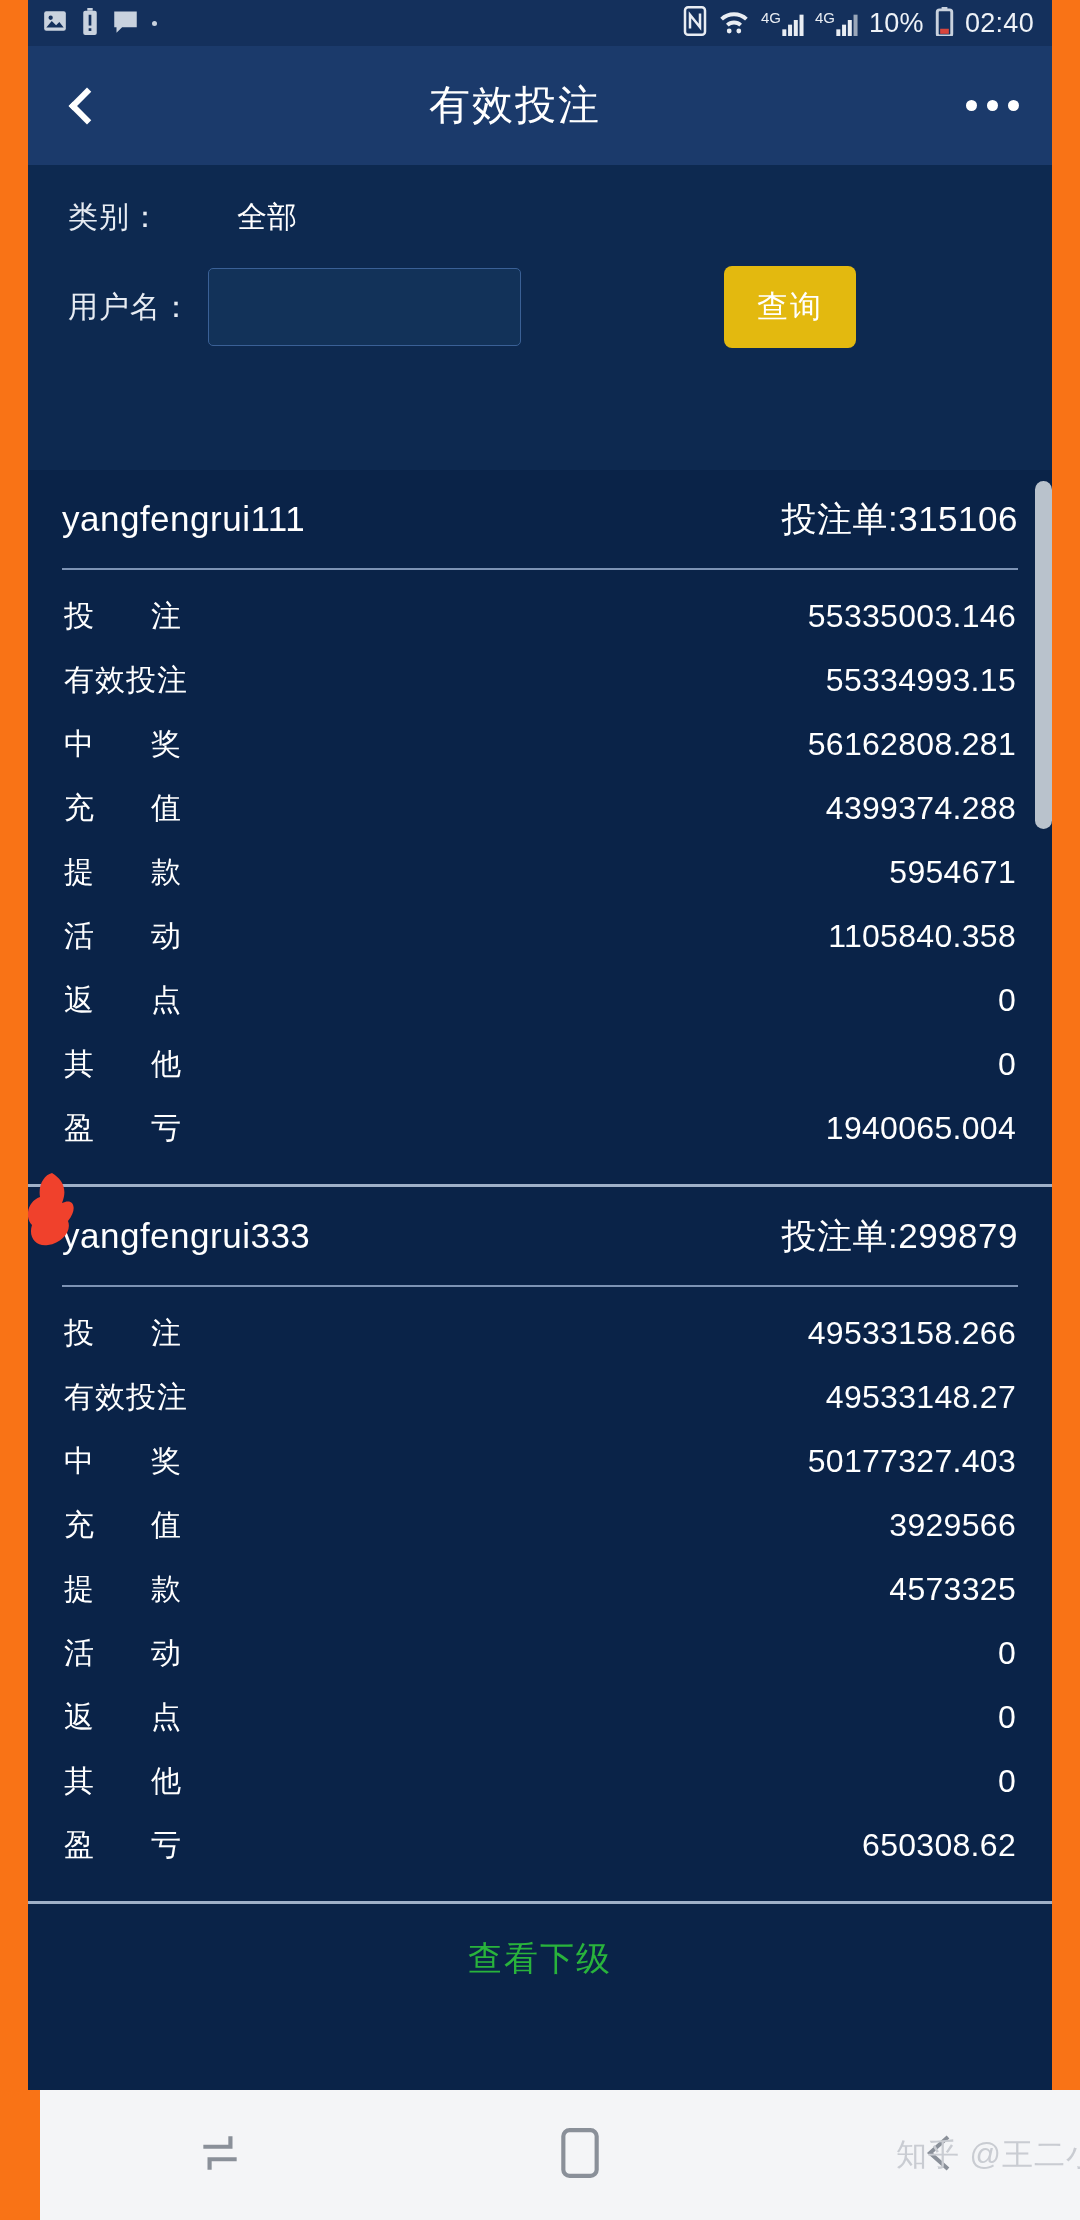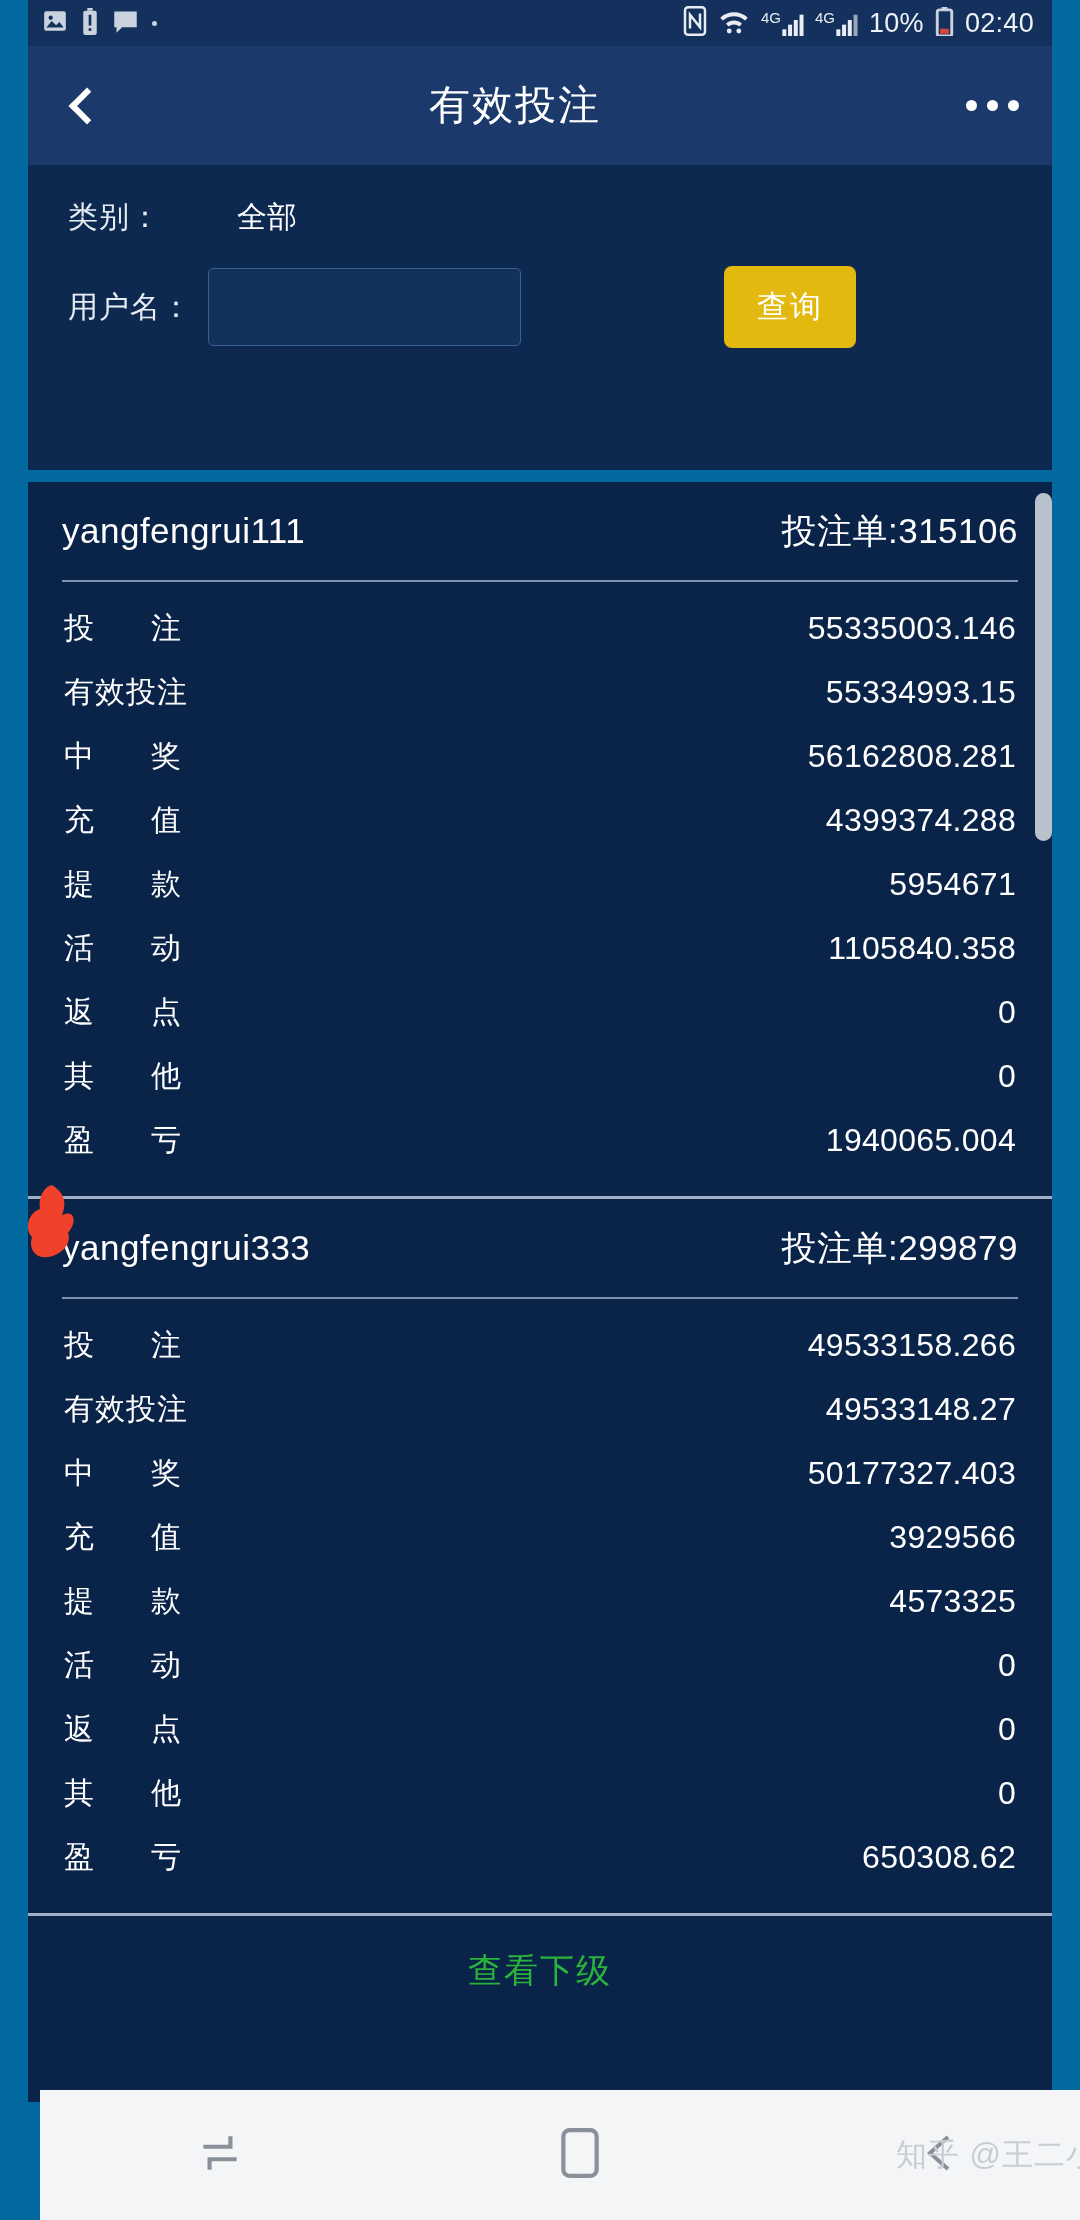--- a/index.html
+++ b/index.html
@@ -2,21 +2,21 @@
 <html><head>
 <meta charset="utf-8">
 <style>
   * { margin:0; padding:0; box-sizing:border-box; }
   html, body {
     width:1080px; height:2220px;
     background:#000;
     font-family:"Liberation Sans","DejaVu Sans",sans-serif;
     overflow:hidden;
   }
-  #screen { position:relative; width:1080px; height:2220px; background:#0369a1; }
+  #screen { position:relative; width:1080px; height:2220px; background:#f97316; }
 
   
   .statusbar{
     position:absolute; left:28px; top:0; width:1024px; height:46px;
     background:#14305c; display:flex; align-items:center;
     padding:0 18px 0 14px;
   }
   .sb-left{ display:flex; align-items:center; gap:13px; }
   .sb-right{ margin-left:auto; display:flex; align-items:center; gap:11px; color:#e9edf3; }
   .sb-icon{ display:block; }
@@ -65,21 +65,21 @@
   .f-input::placeholder{ color:#5d7aa5; }
   .f-query{
     margin-left:203px; width:132px; height:82px;
     background:#e3b90f; border:none; border-radius:8px;
     color:#ffffff; font-size:31px; letter-spacing:2px;
     font-family:"Liberation Sans",sans-serif; cursor:pointer;
   }
 
   
   .content{
-    position:absolute; left:28px; top:482px; width:1024px; height:1620px;
+    position:absolute; left:28px; top:470px; width:1024px; height:1620px;
     background:#0a2348; overflow:hidden;
   }
   .card{ background:#0a2348; }
   .card-head{
     position:relative;
     display:flex; align-items:center; justify-content:space-between;
     padding:0 34px; height:98px;
   }
   .card-user{ color:#ffffff; font-size:35px; letter-spacing:.5px; }
   .card-orders{ color:#ffffff; font-size:35px; letter-spacing:.5px; }

